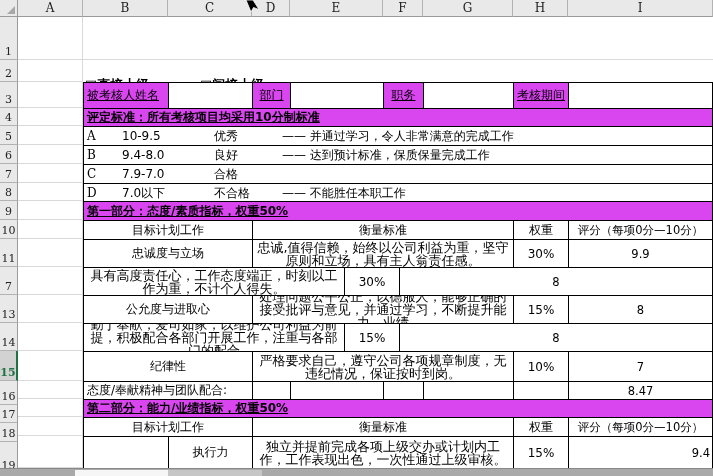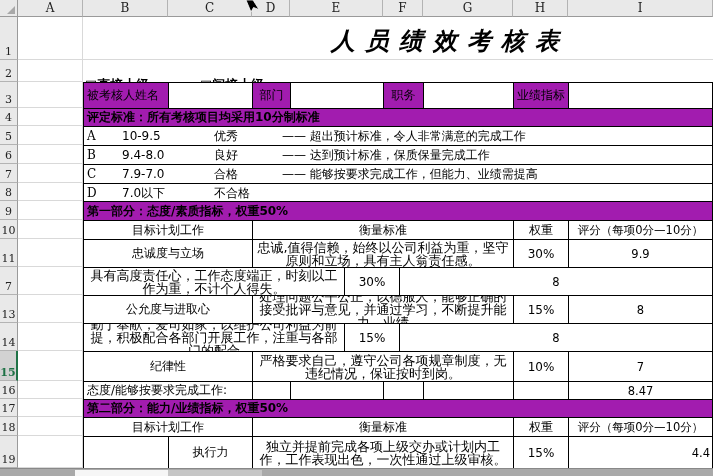--- a/index.html
+++ b/index.html
@@ -27,21 +27,21 @@
   .title{position:absolute;left:290px;top:25px;width:320px;text-align:center;
          font:bold italic 24px "DejaVu Serif",serif;letter-spacing:10px;white-space:nowrap;}
   .chk{position:absolute;top:76px;font:bold 13px "DejaVu Sans",sans-serif;white-space:nowrap;}
   
   .tbl{position:absolute;left:83px;top:82px;width:630px;box-sizing:border-box;
        border:1px solid #000;border-bottom:none;background:#fff;}
   .trow{display:flex;box-sizing:border-box;border-bottom:1px solid #000;}
   .cell{box-sizing:border-box;border-right:1px solid #000;display:flex;align-items:center;
         justify-content:center;font-size:12px;overflow:hidden;}
   .cell.last{border-right:none;}
-  .cell.gray{background:#a21caf;}
+  .cell.gray{background:#d946ef;text-decoration:underline;}
   .cell.left{justify-content:flex-start;padding-left:3px;}
   .cell.bold{font-weight:bold;}
   .crit{font-size:13px;line-height:13px;text-align:center;justify-content:flex-start;
         padding:0 2px;align-items:center;display:flex;}
   .score{font-size:11.5px;}
   .wB{width:85px}.wC{width:84px}.wD{width:38px}.wE{width:93px}.wF{width:40px}
   .wG{width:90px}.wH{width:55px}.wI{flex:1}.wBC{width:169px}.wDG{width:261px}.wFull{flex:1}
   .graderow{position:relative;display:block;}
   .graderow span{position:absolute;top:50%;transform:translateY(-50%);white-space:nowrap;font-size:12px;}
   .gl{left:3px;font-family:"DejaVu Serif",serif;}
@@ -86,21 +86,21 @@
     <div class="hr" style="height:19px">6</div>
     <div class="hr" style="height:19px">7</div>
     <div class="hr" style="height:18px">8</div>
     <div class="hr" style="height:19px">9</div>
     <div class="hr" style="height:19px">10</div>
     <div class="hr" style="height:28px">11</div>
     <div class="hr" style="height:28px">7</div>
     <div class="hr" style="height:28px">13</div>
     <div class="hr" style="height:28px">14</div>
     <div class="hr active" style="height:30px">15</div>
-    <div class="hr" style="height:18px">16</div>
+    <div class="hr" style="height:24px">16</div>
     <div class="hr" style="height:18px">17</div>
     <div class="hr" style="height:19px">18</div>
     <div class="hr" style="height:32px">19</div>
   </div>
 
   <div class="acol">
     <div class="ac" style="height:43px"></div>
     <div class="ac" style="height:22px"></div>
     <div class="ac" style="height:26px"></div>
     <div class="ac" style="height:18px"></div>
@@ -116,71 +116,70 @@
     <div class="ac" style="height:28px"></div>
     <div class="ac" style="height:30px"></div>
     <div class="ac" style="height:18px"></div>
     <div class="ac" style="height:18px"></div>
     <div class="ac" style="height:19px"></div>
     <div class="ac" style="height:32px"></div>
   </div>
 
   <div class="gline" style="left:83px;top:59px;width:630px;height:1px"></div>
 
-  <div class="title">人员绩效考核表</div>
 
   <span class="chk" style="left:85px">□直接上级</span>
   <span class="chk" style="left:200px">□间接上级</span>
 
   <div class="tbl">
 
     <div class="trow" style="height:26px">
       <div class="cell gray left wB">被考核人姓名</div>
       <div class="cell wC"></div>
       <div class="cell gray wD">部门</div>
       <div class="cell wE"></div>
       <div class="cell gray wF">职务</div>
       <div class="cell wG"></div>
-      <div class="cell gray wH">业绩指标</div>
+      <div class="cell gray wH">考核期间</div>
       <div class="cell wI last"></div>
     </div>
 
     <div class="trow" style="height:18px">
       <div class="cell gray left bold wFull last">评定标准：所有考核项目均采用10分制标准</div>
     </div>
 
     <div class="trow" style="height:19px">
       <div class="cell graderow wFull last">
         <span class="gl">A</span>
         <span class="gr">10-9.5</span>
         <span class="gn">优秀</span>
-        <span class="gd">——  超出预计标准，令人非常满意的完成工作</span>
+        <span class="gd">——  并通过学习，令人非常满意的完成工作</span>
       </div>
     </div>
     <div class="trow" style="height:19px">
       <div class="cell graderow wFull last">
         <span class="gl">B</span>
         <span class="gr">9.4-8.0</span>
         <span class="gn">良好</span>
         <span class="gd">——  达到预计标准，保质保量完成工作</span>
       </div>
     </div>
     <div class="trow" style="height:19px">
       <div class="cell graderow wFull last">
         <span class="gl">C</span>
         <span class="gr">7.9-7.0</span>
         <span class="gn">合格</span>
-        <span class="gd">——  能够按要求完成工作，但能力、业绩需提高</span>
       </div>
     </div>
     <div class="trow" style="height:18px">
       <div class="cell graderow wFull last">
         <span class="gl">D</span>
         <span class="gr">7.0以下</span>
         <span class="gn">不合格</span>
+        <span class="gd">——  不能胜任本职工作</span>
       </div>
     </div>
 
     <div class="trow" style="height:19px">
       <div class="cell gray left bold wFull last">第一部分：态度/素质指标，权重50%</div>
     </div>
 
     <div class="trow" style="height:19px">
       <div class="cell wBC">目标计划工作</div>
       <div class="cell wDG">衡量标准</div>
@@ -211,21 +210,21 @@
       <div class="cell wI last score">8</div>
     </div>
     <div class="trow" style="height:30px">
       <div class="cell wBC">纪律性</div>
       <div class="cell crit wDG">严格要求自己，遵守公司各项规章制度，无违纪情况，保证按时到岗。</div>
       <div class="cell wH">10%</div>
       <div class="cell wI last score">7</div>
     </div>
 
     <div class="trow" style="height:18px">
-      <div class="cell left wBC">态度/能够按要求完成工作:</div>
+      <div class="cell left wBC">态度/奉献精神与团队配合:</div>
       <div class="cell wD"></div>
       <div class="cell wE"></div>
       <div class="cell wF"></div>
       <div class="cell wG"></div>
       <div class="cell wH"></div>
       <div class="cell wI last score">8.47</div>
     </div>
 
     <div class="trow" style="height:18px">
       <div class="cell gray left bold wFull last">第二部分：能力/业绩指标，权重50%</div>
@@ -236,21 +235,21 @@
       <div class="cell wDG">衡量标准</div>
       <div class="cell wH">权重</div>
       <div class="cell wI last scorehdr">评分（每项0分—10分）</div>
     </div>
 
     <div class="trow" style="height:31px;border-bottom:none">
       <div class="cell wB"></div>
       <div class="cell wC">执行力</div>
       <div class="cell crit wDG">独立并提前完成各项上级交办或计划内工作，工作表现出色，一次性通过上级审核。</div>
       <div class="cell wH">15%</div>
-      <div class="cell wI last score" style="justify-content:flex-end;padding-right:2px">4.4</div>
+      <div class="cell wI last score" style="justify-content:flex-end;padding-right:2px">9.4</div>
     </div>
   </div>
 
   <div class="tabbar">
     <div class="seg white"></div>
     <div class="seg lite"></div>
   </div>
 
   <svg class="cursor" width="18" height="14" viewBox="0 0 18 14">
     <polygon points="3,0 8,12 10.5,7.5 16,9.5 10,0" fill="#000" stroke="#fff" stroke-width="0.8"></polygon>

